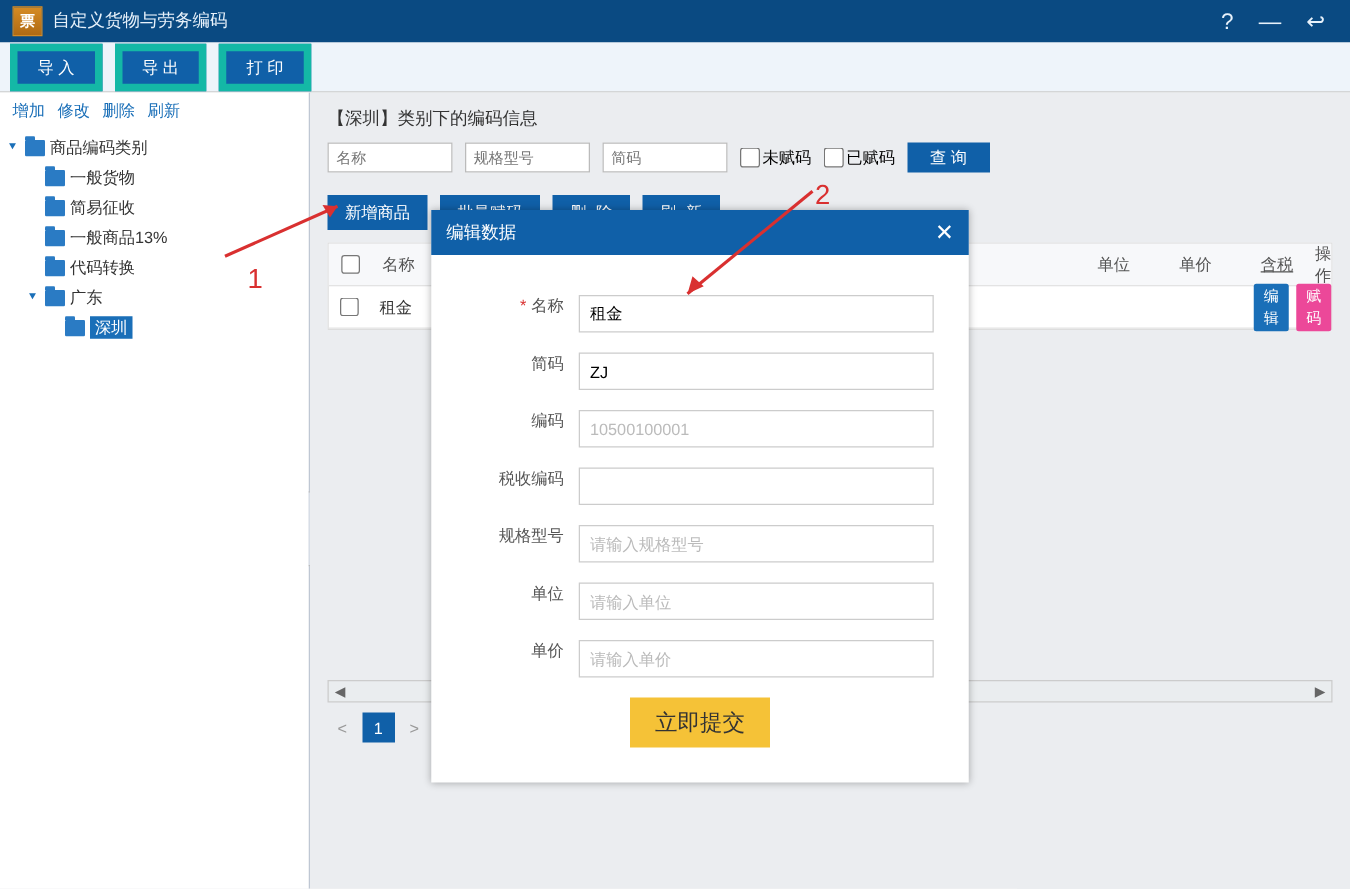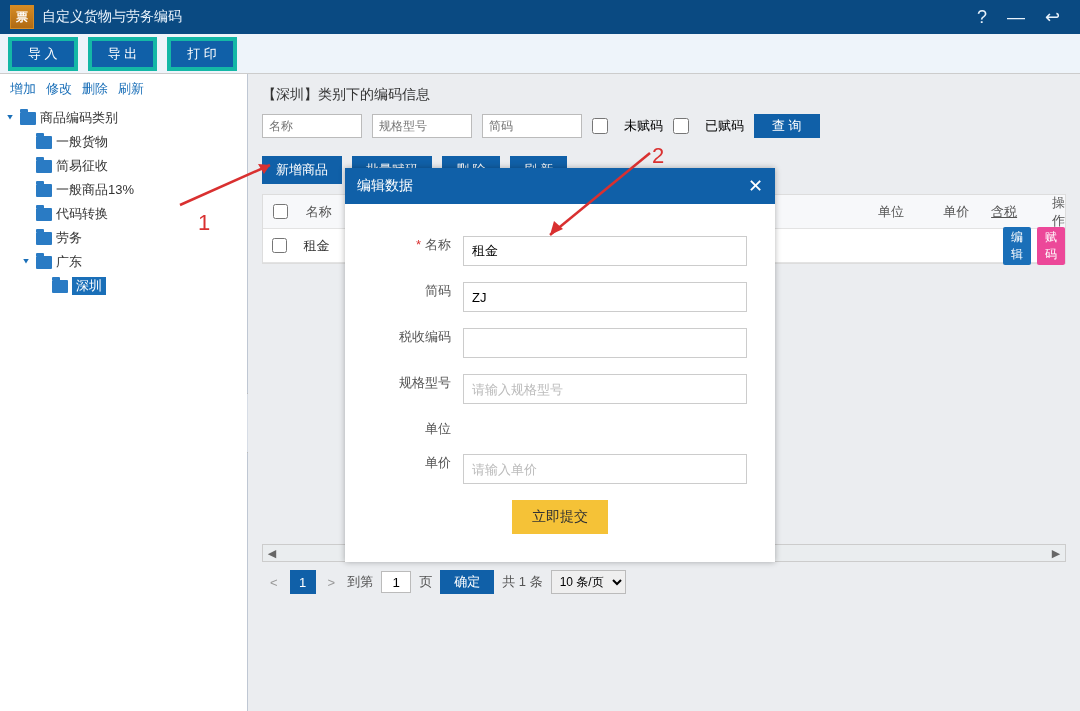--- a/index.html
+++ b/index.html
@@ -3,56 +3,56 @@
 <meta charset="utf-8">
 <style>
   * { box-sizing: border-box; margin: 0; padding: 0; font-family: "Microsoft YaHei", Arial, sans-serif; }
   body { width: 1080px; height: 711px; background: #f3f4f5; overflow: hidden; position: relative; }
   .titlebar { height: 34px; background: #0a4a82; color: #e8f2fb; display: flex; align-items: center; padding: 0 10px; }
   .titlebar .logo { width: 24px; height: 24px; border: 1px solid #d58b24; background: linear-gradient(#d58b24, #b06a14); color: #fff; font-size: 12px; font-weight: bold; display: flex; align-items: center; justify-content: center; margin-right: 8px; }
   .titlebar .title { font-size: 14px; }
   .titlebar .spacer { flex: 1; }
   .titlebar .winbtn { color: #e8f2fb; font-size: 18px; padding: 0 10px; cursor: pointer; }
   .toolbar { height: 40px; background: #eef4fa; border-bottom: 1px solid #ccc; display: flex; align-items: center; padding: 4px 8px; gap: 10px; }
-  .btn-primary { background: #1060a8; color: #fff; border: 4px solid #14b8a6; padding: 4px 16px; font-size: 13px; cursor: pointer; min-width: 60px; text-align:center;}
+  .btn-primary { background: #1060a8; color: #fff; border: 6px solid #14b8a6; padding: 4px 16px; font-size: 13px; cursor: pointer; min-width: 60px; text-align:center;}
   .btn-query { background:#1060a8; color:#fff; border:none; padding:3px 18px; font-size:13px; cursor:pointer;}
-  .btn-dark { background:#1060a8; color:#fff; border:none; padding:5px 14px; font-size:13px; cursor:pointer;}
+  .btn-dark { background:#1060a8; color:#fff; border:none; padding:5px 14px; font-size:13px; cursor:pointer;font-family:Liberation Mono, monospace;}
   .btn-blue-sm { background:#1a6fb8; color:#fff; border:none; padding:2px 8px; font-size:12px; cursor:pointer; border-radius:2px;}
   .btn-orange-sm { background:#ec4899; color:#fff; border:none; padding:2px 8px; font-size:12px; cursor:pointer; border-radius:2px;}
-  .btn-yellow { background:#f5c237; color:#333; border:none; padding:8px 20px; font-size:14px; cursor:pointer;}
+  .btn-yellow { background:#f5c237; color:#333; border:none; padding:8px 20px; font-size:18px; cursor:pointer;}
   .layout { display: flex; height: calc(711px - 34px - 40px); }
   .sidebar { width: 248px; background: #fff; border-right: 1px solid #bfc7d3; position:relative; }
   .side-toolbar { display:flex; gap:10px; padding:6px 10px; font-size:13px; color:#1a6fb8;text-align:right; }
   .side-toolbar span { cursor:pointer; }
   .tree { font-size:13px; color:#333; padding:2px 0; }
   .tree-row { display:flex; align-items:center; padding:3px 0 3px 6px; cursor:pointer;}
   .tree-row .toggle { width:14px; color:#1a6fb8; font-size:10px;}
   .tree-row .folder { width:16px; height:13px; background:#2a7bc4; border-radius:1px; margin-right:4px; position:relative;}
   .tree-row .folder::before { content:""; position:absolute; top:-3px; left:0; width:8px; height:3px; background:#2a7bc4; border-radius:1px 1px 0 0;}
   .tree-row.indent1 { padding-left:22px;}
   .tree-row.indent2 { padding-left:38px;}
   .tree-row .label.selected { background:#1a6fb8; color:#fff; padding:0 4px;}
   .sidebar-collapse { position:absolute; right:-7px; top:50%; width:7px; height:60px; background:#d7dde6; border:1px solid #bbb; border-left:none; }
   .main { flex:1; background:#ebedf0; padding:8px 14px; position:relative; overflow:hidden;}
   .main-title { font-size:14px; color:#333; padding:4px 0 10px;}
   .filter-row { display:flex; gap:10px; align-items:center; margin-bottom:8px;}
   .filter-row input[type=text] { width:100px; height:24px; border:1px solid #bbb; padding:0 6px; font-size:12px; color:#666;}
-  .chk { display:flex; align-items:center; font-size:13px; gap:16px;}
+  .chk { display:flex; align-items:center; font-size:13px; gap:2px;}
   .chk input { width:16px; height:16px; border:1px solid #888;}
   .action-row { display:flex; gap:10px; margin-top:18px; margin-bottom:10px;}
   .table { background:#fff; border:1px solid #ddd;}
   .table-header, .table-row { display:flex; align-items:center; height:34px; border-bottom:1px solid #e3e3e3;}
   .table-header { background:#f7f8fa; color:#555; font-size:13px;}
   .table-row { color:#333; font-size:13px;}
   .col-chk { width:40px; display:flex; justify-content:center;}
   .col-chk input { width:15px; height:15px;}
   .col-name { width:120px; padding-left:8px;}
   .col-unit { width:70px; text-align:center;}
   .col-price { width:80px; text-align:center;}
-  .col-tax { width:70px; text-align:left;text-decoration:underline;}
+  .col-tax { width:70px; text-align:center;text-decoration:underline;}
   .col-op { flex:1; display:flex; gap:6px; justify-content:center;}
   .table-filler { width:526px;}
   .hscroll { margin-top:280px; height:18px; background:#eaedef; border:1px solid #ccc; display:flex; align-items:center;}
   .hscroll .arrow { width:18px; text-align:center; color:#666; font-size:11px;}
   .hscroll .track { flex:1;}
   .pagination { display:flex; align-items:center; gap:8px; padding:8px 4px; font-size:13px; color:#555;}
   .pagination .pgarrow { color:#999; padding:0 4px;}
   .pagination .pgnum { background:#1060a8; color:#fff; width:26px; height:24px; display:flex; align-items:center; justify-content:center;}
   .pagination input { width:30px; height:22px; text-align:center; border:1px solid #bbb;}
   .pagination select { height:24px; border:1px solid #bbb; font-size:12px; padding:0 4px;}
@@ -122,25 +122,20 @@
           <span class="toggle"></span>
           <span class="folder"></span>
           <span class="label">一般商品13%</span>
         </div>
       <div class="tree-row indent1">
           <span class="toggle"></span>
           <span class="folder"></span>
           <span class="label">代码转换</span>
         </div>
       <div class="tree-row indent1">
-          <span class="toggle"></span>
-          <span class="folder"></span>
-          <span class="label">劳务</span>
-        </div>
-      <div class="tree-row indent1">
           <span class="toggle">⯆</span>
           <span class="folder"></span>
           <span class="label">广东</span>
         </div>
       <div class="tree-row indent2">
           <span class="toggle"></span>
           <span class="folder"></span>
           <span class="label selected">深圳</span>
         </div>
     </div>
@@ -226,29 +221,34 @@
   <div class="modal-body">
     <div class="form-row">
         <label><span class="req">*</span><span>名称</span></label>
         <input type="text" value="租金" style="">
       </div>
     <div class="form-row">
         <label>简码</label>
         <input type="text" value="ZJ" style="">
       </div>
     <div class="form-row">
+        <label>编码</label>
+        <input type="text" class="readonly" readonly="" value="10500100001" style="">
+      </div>
+    <div class="form-row">
         <label>税收编码</label>
         <input type="text" style="">
       </div>
     <div class="form-row">
         <label>规格型号</label>
         <input type="text" placeholder="请输入规格型号" style="">
       </div>
     <div class="form-row">
         <label>单位</label>
+        <input type="text" placeholder="请输入单位" style="">
       </div>
     <div class="form-row">
         <label>单价</label>
         <input type="text" placeholder="请输入单价" style="">
       </div>
     <div class="modal-footer"><button class="btn-yellow">立即提交</button></div>
   </div>
 </div>
 
 <svg class="annot-arrow1">

